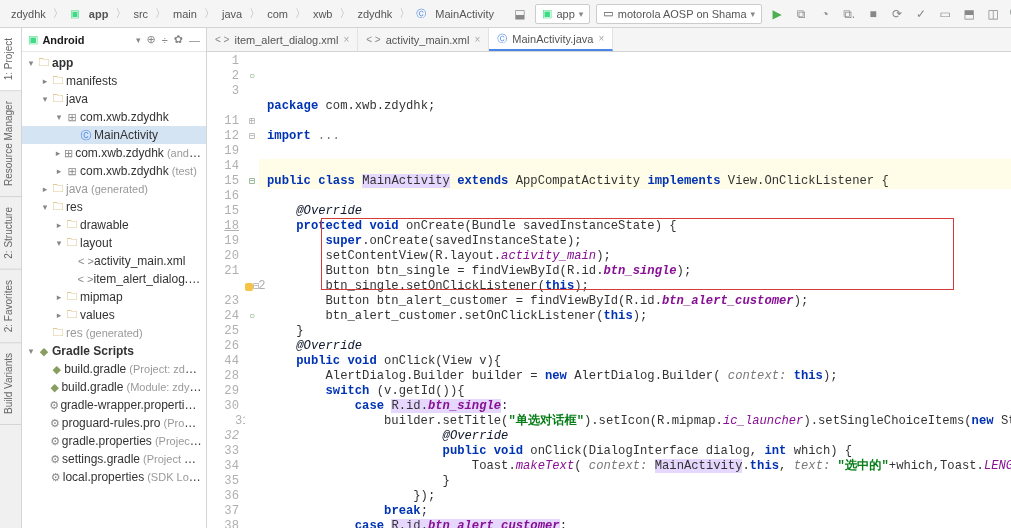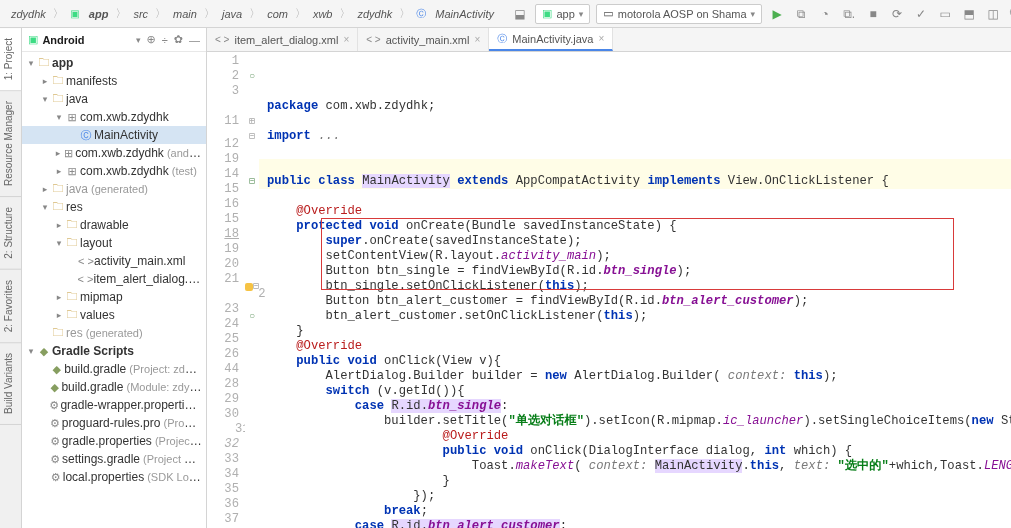--- a/index.html
+++ b/index.html
@@ -2,21 +2,21 @@
 <html><head>
 <meta charset="utf-8">
 <style>
   * { margin: 0; padding: 0; box-sizing: border-box; }
   body { font-family: "Segoe UI", Arial, sans-serif; font-size: 12px; background: #fff; color: #333; overflow: hidden; }
   .root { display: flex; flex-direction: column; width: 1011px; height: 528px; }
 
   .topbar { display: flex; align-items: center; height: 28px; border-bottom: 1px solid #d4d4d4; background: #f5f5f5; }
   .breadcrumbs { display: flex; align-items: center; gap: 4px; padding: 0 8px; flex: 1; font-size: 11px; color: #555; }
   .breadcrumbs span.sep { color: #aaa; }
-  .breadcrumbs span.crumb { padding: 1px 3px; font-style: italic; }
+  .breadcrumbs span.crumb { padding: 1px 3px; }
   .breadcrumbs .c-icon { width: 14px; height: 14px; display: inline-flex; align-items: center; justify-content: center; font-size: 10px; }
   .dev-controls { display: flex; align-items: center; gap: 6px; padding: 0 6px; }
   .combo { display: flex; align-items: center; gap: 4px; border: 1px solid #ccc; background: #fff; height: 20px; padding: 0 6px; font-size: 11px; color: #555; border-radius: 2px; }
   .combo .drop { color: #888; font-size: 9px; }
   .toolbtn { width: 18px; height: 18px; display: inline-flex; align-items: center; justify-content: center; font-size: 12px; color: #888; }
   .toolbtn.play { color: #4caf50; }
 
   .main { display: flex; flex: 1; min-height: 0; }
 
   .gutter-left { display: flex; flex-direction: column; width: 22px; background: #f0f0f0; border-right: 1px solid #d4d4d4; font-size: 10px; color: #666; }
@@ -53,21 +53,21 @@
   .code { flex: 1; display: flex; overflow: auto; font-family: Consolas, "Courier New", monospace; font-size: 12.2px; line-height: 15px; position: relative; }
   .lnums { width: 38px; text-align: right; color: #b0b0b0; padding: 2px 6px 2px 0; background: #fff; user-select: none; }
   .lmarks { width: 18px; background: #fff; padding: 2px 0; }
   .mark { height: 15px; display: flex; align-items: center; justify-content: center; font-size: 10px; color: #aaa; }
   .mark.ov { color: #7da87d; }
   .mark.warn::before { content: ""; width: 8px; height: 8px; background: #f6c344; border-radius: 2px; }
   .lines { flex: 1; padding: 2px 0; white-space: pre; position: relative; }
   .line { height: 15px; padding: 0 8px; }
   .line.hl { background: #fffde7; }
   .kw { color: #0033b3; font-weight: bold; }
-  .ann { color: #b91c1c; }
+  .ann { color: #0f172a; font-style: italic; }
   .strCN { color: #067d17; font-weight: bold; }
   .fname { color: #871094; font-style: italic; font-weight: bold; }
   .pfield { color: #871094; font-style: italic; }
   .sflt { color: #871094; font-style: italic; }
   .hint { color: #7a7a7a; font-style: italic; }
   .hi-bg { background: #e6d7ff; }
 
   .red-box { position: absolute; border: 1.5px solid #d83a3a; pointer-events: none; }
 
   .watermark { position: absolute; right: 10px; bottom: 4px; color: #cfcfcf; font-size: 12px; font-family: Arial; pointer-events: none; }
@@ -285,21 +285,21 @@
             <span class="close">×</span>
           </div>
         </div>
       <div class="code">
         <div class="lnums" id="lnums">
             <div style="height: 15px;">1</div>
             <div style="height: 15px;">2</div>
             <div style="height: 15px;">3</div>
             <div style="height: 15px;"></div>
             <div style="height: 15px;">11</div>
-            <div style="height: 15px; margin-top: 8px;">12</div>
+            <div style="height: 15px;">12</div>
             <div style="height: 15px;">19</div>
             <div style="height: 15px;">14</div>
             <div style="height: 15px;">15</div>
             <div style="height: 15px;">16</div>
             <div style="height: 15px;">15</div>
             <div style="height: 15px; text-decoration: underline;">18</div>
             <div style="height: 15px;">19</div>
             <div style="height: 15px;">20</div>
             <div style="height: 15px;">21</div>
             <div style="height: 15px; margin-left: 44px;">22</div>

